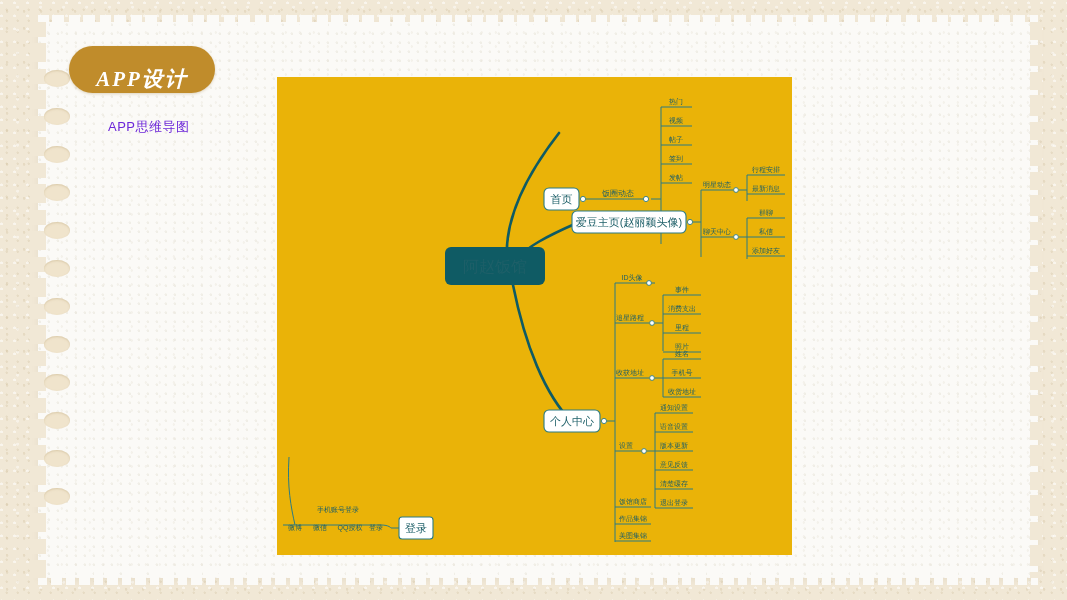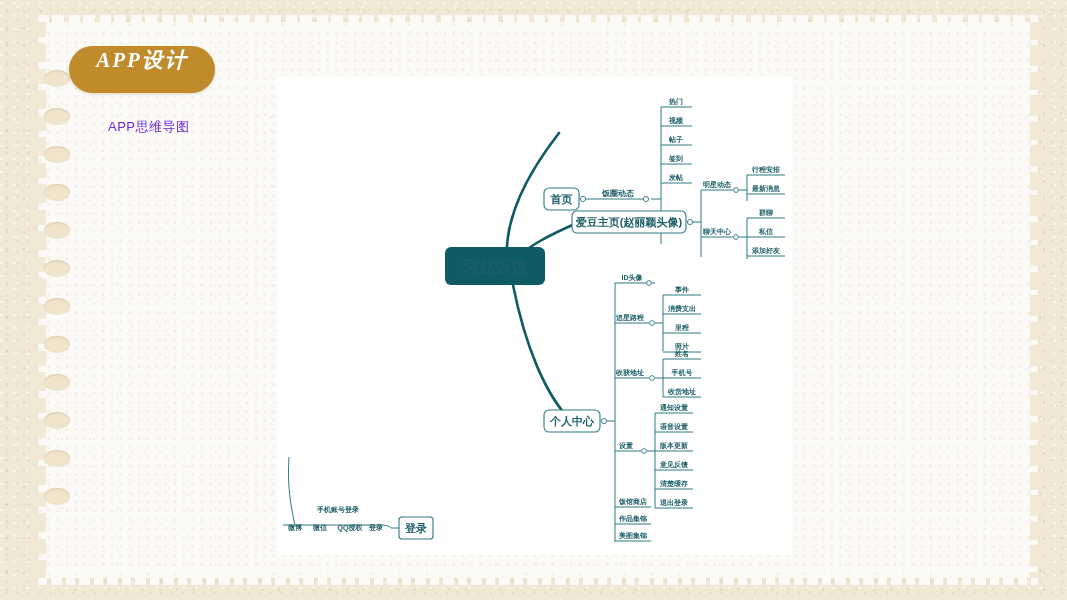--- a/index.html
+++ b/index.html
@@ -58,36 +58,36 @@
   .holes{position:absolute;left:44px;top:70px;width:30px;height:500px;}
   .hole{
     position:absolute;left:0;width:26px;height:17px;border-radius:50%;
     background:#f0e4cc;
     box-shadow:inset 0 1px 2px rgba(200,180,140,.55);
   }
   
   .badge{
     position:absolute;left:69px;top:46px;width:146px;height:47px;
     background:#c08c2b;border-radius:24px;
-    display:flex;align-items:flex-start;justify-content:center;
+    display:flex;align-items:flex-end;justify-content:center;
     box-shadow:0 1px 3px rgba(140,100,25,.25);
   }
   .badge-text{
     color:#ffffff;font-size:21px;letter-spacing:2px;
     font-family:"Liberation Serif","DejaVu Serif",serif;
     font-style:italic;font-weight:600;
   }
   .subtitle{
     position:absolute;left:108px;top:118px;
     font-size:13px;color:#6d28d9;letter-spacing:.5px;
   }
   
   .canvas{
     position:absolute;left:277px;top:77px;width:515px;height:478px;
-    background:#ffffff;overflow:hidden;font-weight:bold;
+    background:#eab308;overflow:hidden;
   }
   .canvas svg{position:absolute;left:0;top:0;}
 </style>
 </head>
 <body>
 
 <div class="bg-texture"></div>
 
 <div class="sheet"></div>
 <div class="sheet-left-tear"></div>

